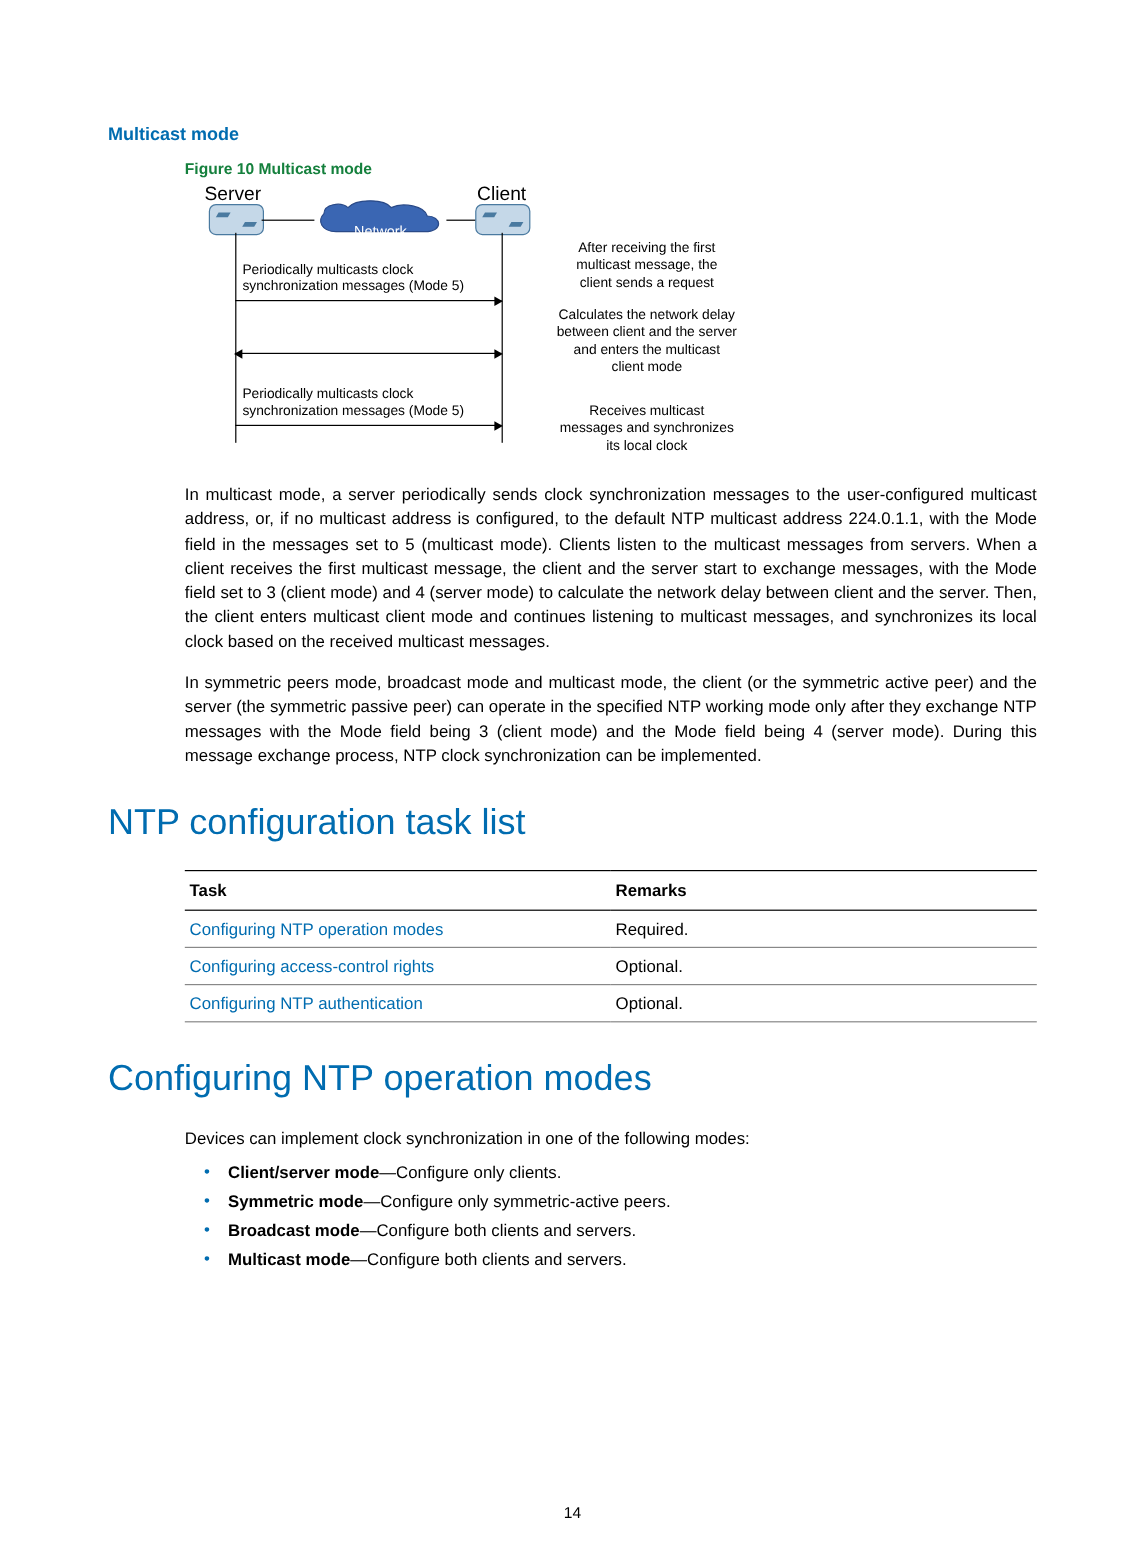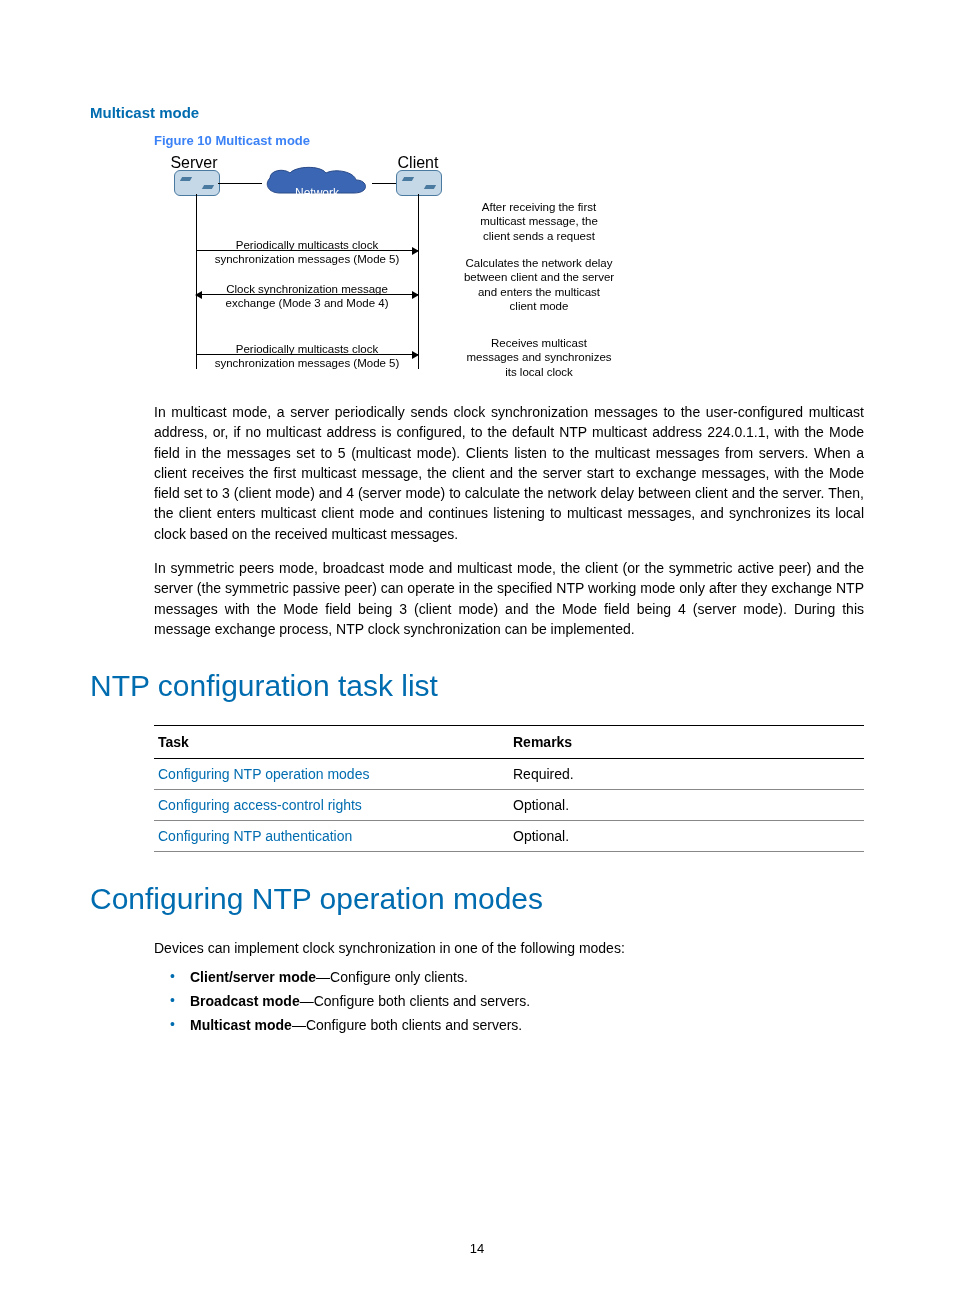--- a/index.html
+++ b/index.html
@@ -17,21 +17,21 @@
     padding: 96px 90px 40px 90px;
     position: relative;
   }
   .h3-blue {
     color: #006cb0;
     font-weight: bold;
     font-size: 15px;
     margin: 8px 0 12px 0;
   }
   .fig-caption {
-    color: #3b82f6;
+    color: #15803d;
     font-weight: bold;
     font-size: 13px;
     margin: 0 0 6px 64px;
   }
   .figure {
     margin: 0 0 18px 64px;
     width: 480px;
   }
   .para {
     text-align: justify;
@@ -82,21 +82,21 @@
   ul.modes li::before {
     content: "•";
     color: #006cb0;
     position: absolute;
     left: -12px;
     top: 3px;
     font-size: 14px;
   }
   .pagenum {
     position: absolute;
-    bottom: 40px;
+    bottom: 28px;
     left: 0; right: 0;
     text-align: center;
     font-size: 13px;
   }
 
   
   .diagram {
     position: relative;
     height: 230px;
     font-size: 11.5px;
@@ -160,23 +160,22 @@
   .arrow-l::before {
     content: "";
     position: absolute;
     left: -1px; top: -3.5px;
     border-right: 7px solid #000;
     border-top: 4px solid transparent;
     border-bottom: 4px solid transparent;
   }
   .dlabel {
     position: absolute;
-    text-align: center;
+    text-align: left;
     line-height: 1.25;
-    margin-top: 20px;
   }
   .side-note {
     position: absolute;
     left: 290px;
     width: 190px;
     line-height: 1.25;
     text-align: center;
   }
 </style>
 </head>
@@ -206,21 +205,20 @@
       <div class="hline" style="left:64px; top:29px; width:44px;"></div>
       <div class="hline" style="left:218px; top:29px; width:24px;"></div>
 
       <div class="vline" style="left:42px;  top:40px; height:175px;"></div>
       <div class="vline" style="left:264px; top:40px; height:175px;"></div>
 
       <div class="hline arrow-r" style="left:42px; top:96px; width:222px;"></div>
       <div class="dlabel" style="left:48px; top:64px; width:210px;">Periodically multicasts clock<br>synchronization messages (Mode 5)</div>
 
       <div class="hline arrow-r arrow-l" style="left:42px; top:140px; width:222px;"></div>
-      <div class="dlabel" style="left:48px; top:108px; width:210px;">Clock synchronization message<br>exchange (Mode 3 and Mode 4)</div>
 
       <div class="hline arrow-r" style="left:42px; top:200px; width:222px;"></div>
       <div class="dlabel" style="left:48px; top:168px; width:210px;">Periodically multicasts clock<br>synchronization messages (Mode 5)</div>
 
       <div class="side-note" style="top:46px;">After receiving the first<br>multicast message, the<br>client sends a request</div>
       <div class="side-note" style="top:102px;">Calculates the network delay<br>between client and the server<br>and enters the multicast<br>client mode</div>
       <div class="side-note" style="top:182px;">Receives multicast<br>messages and synchronizes<br>its local clock</div>
     </div>
   </div>
 
@@ -252,18 +250,19 @@
       </tr>
     </tbody>
   </table>
 
   <div class="h1">Configuring NTP operation modes</div>
 
   <p class="para" style="margin-bottom:6px;">Devices can implement clock synchronization in one of the following modes:</p>
 
   <ul class="modes">
     <li><b>Client/server mode</b><span>—Configure only clients.</span></li>
+    <li><b>Symmetric mode</b><span>—Configure only symmetric-active peers.</span></li>
     <li><b>Broadcast mode</b><span>—Configure both clients and servers.</span></li>
     <li><b>Multicast mode</b><span>—Configure both clients and servers.</span></li>
   </ul>
 
   <div class="pagenum">14</div>
 </div>
 
 </body></html>

